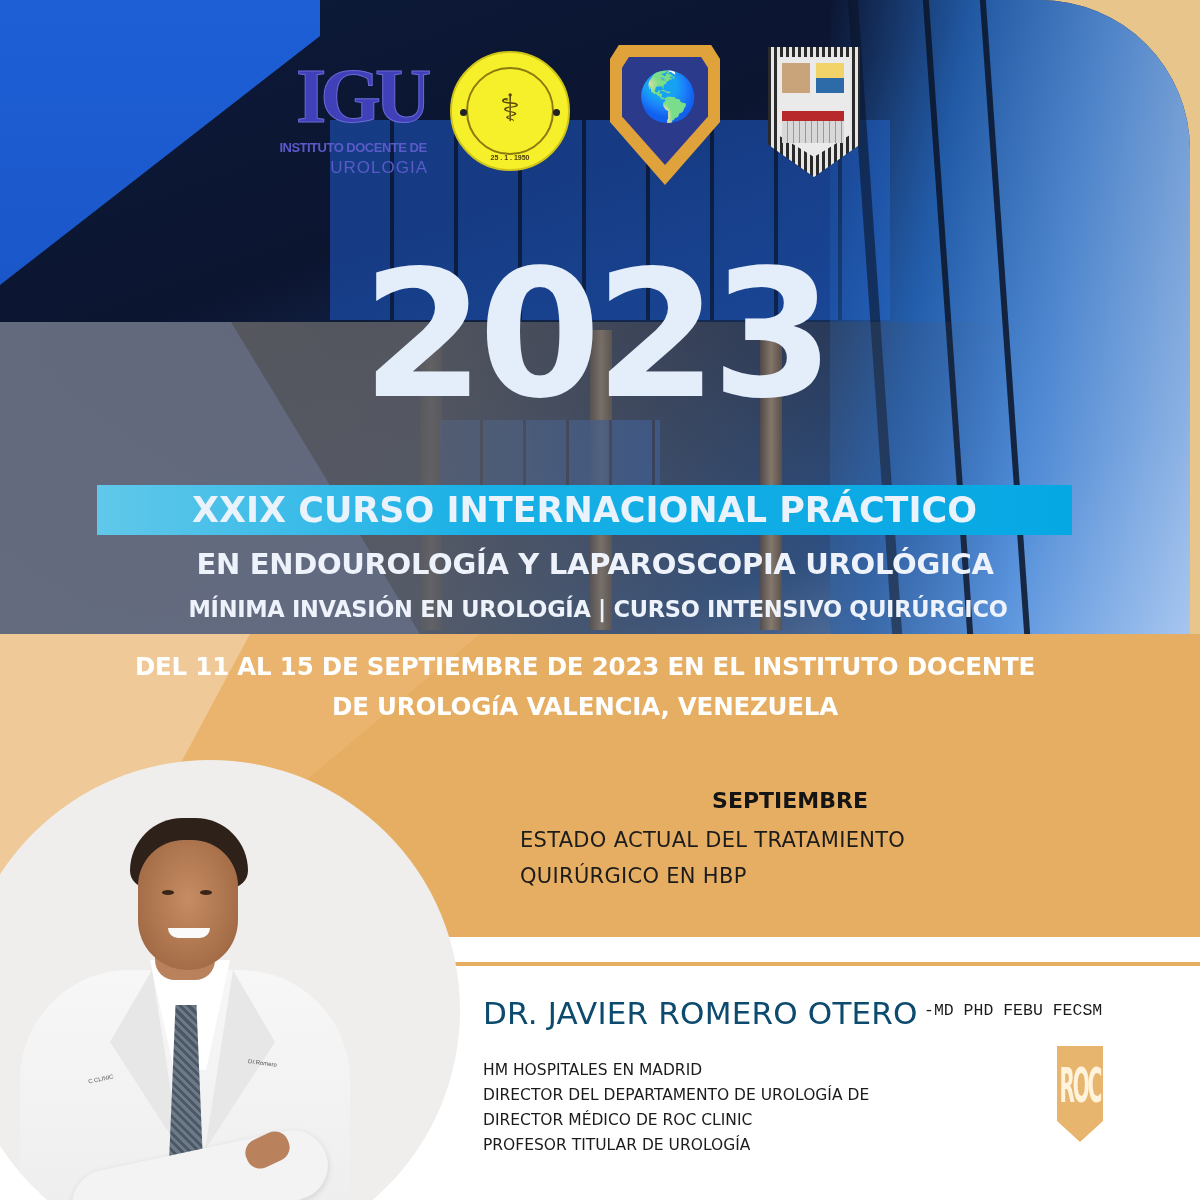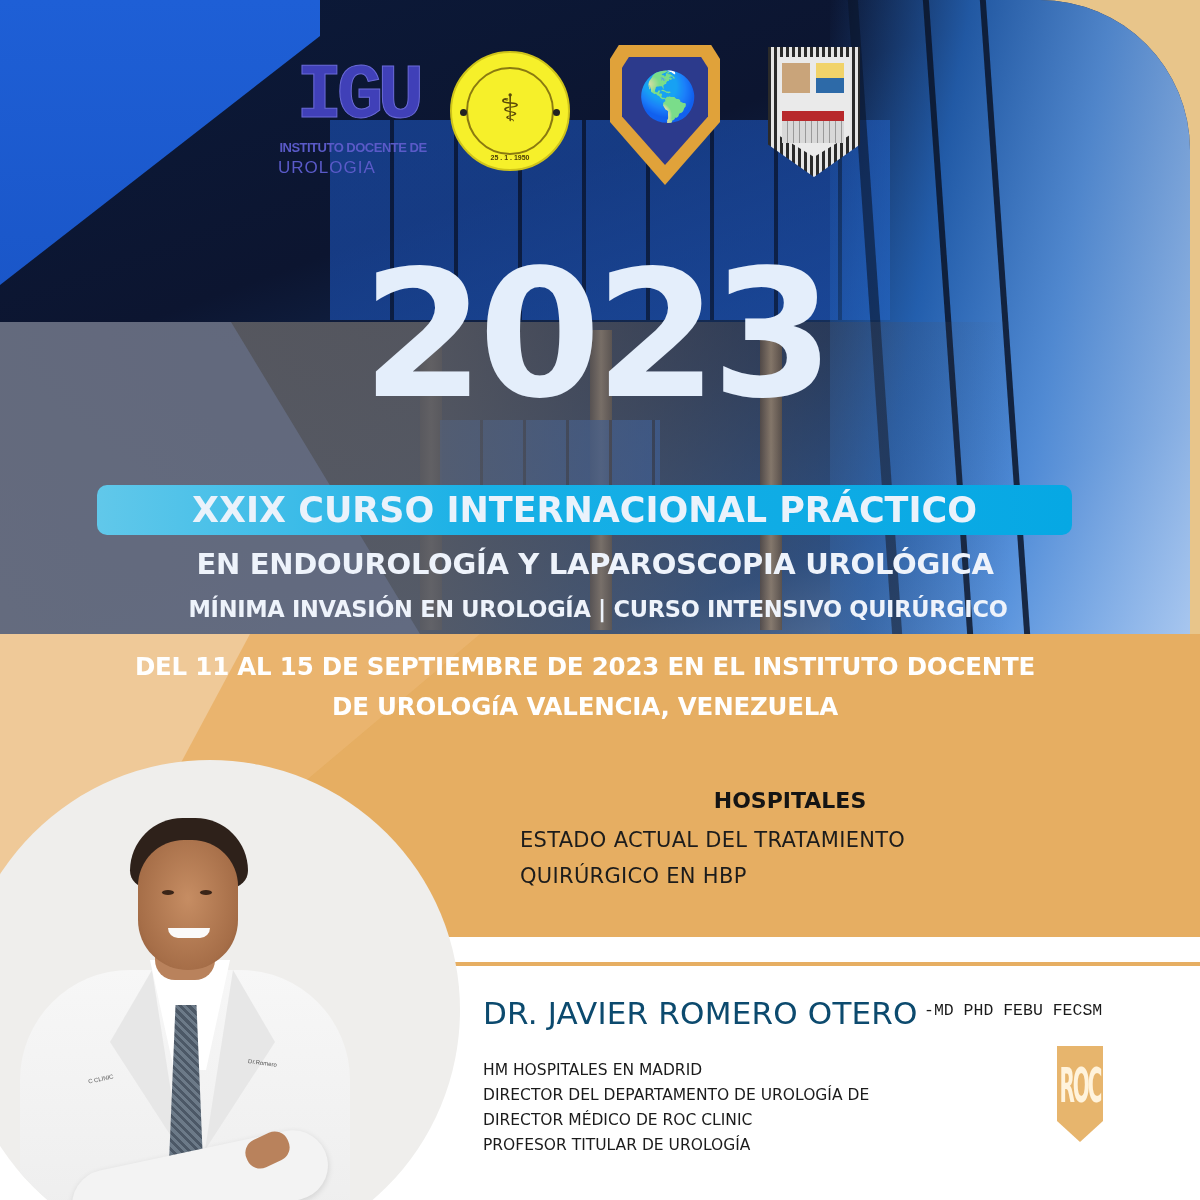--- a/index.html
+++ b/index.html
@@ -51,26 +51,26 @@
       position: absolute; left: 0; top: 322px; width: 420px; height: 312px;
       background: rgba(110,120,150,0.55);
       clip-path: polygon(0 0, 55% 0, 100% 100%, 0 100%);
     }
 
     
     .logos { position: absolute; top: 45px; left: 278px; height: 150px; }
     .logo { position: absolute; }
     .logo-igu { left: 0; top: 0; width: 150px; height: 140px; }
     .logo-igu .letters {
-      position: absolute; left: 18px; top: 12px; font-family: Liberation Mono, monospace; font-weight: bold;
+      position: absolute; left: 18px; top: 12px; font-family: Liberation Serif, serif; font-weight: bold;
       font-size: 78px; line-height: 1; color: #4040b8; letter-spacing: -6px;
       -webkit-text-stroke: 1px #6a6ad8;
     }
     .logo-igu .sub1 { position: absolute; left: 0; top: 95px; width: 150px; text-align: center; font-size: 13px; color: #5a5ac8; font-weight: bold; letter-spacing: -0.5px; }
-    .logo-igu .sub2 { position: absolute; left: 0; top: 113px; width: 150px; text-align: left; font-size: 17px; color: #5a5ac8; letter-spacing: 1px; }
+    .logo-igu .sub2 { position: absolute; left: 0; top: 113px; width: 150px; text-align: right; font-size: 17px; color: #5a5ac8; letter-spacing: 1px; }
 
     .logo-svu { left: 172px; top: 6px; width: 120px; height: 120px; border-radius: 50%; background: #f6f02a; border: 2px solid #cfc41a; }
     .logo-svu .ring { position: absolute; left: 14px; top: 14px; width: 88px; height: 88px; border-radius: 50%; border: 2px solid #8a7a10; }
     .logo-svu .emblem { position: absolute; left: 40px; top: 30px; width: 36px; height: 50px; color: #5a4a08; font-size: 38px; line-height: 50px; text-align: center; }
     .logo-svu .dot { position: absolute; top: 56px; width: 7px; height: 7px; border-radius: 50%; background: #222; }
     .logo-svu .dot.l { left: 8px; } .logo-svu .dot.r { right: 8px; }
     .logo-svu .date { position: absolute; left: 0; bottom: 8px; width: 100%; text-align: center; font-size: 7px; color: #4a3c08; font-weight: bold; }
 
     .logo-caU { left: 332px; top: 0; width: 110px; height: 140px; }
     .logo-caU .shield {
@@ -104,21 +104,20 @@
     .year {
       position: absolute; left: 0; top: 248px; width: 1190px; text-align: center;
       font-family: "DejaVu Sans", sans-serif; font-weight: bold; font-size: 176px; line-height: 1;
       color: #e4eefb; letter-spacing: -6px;
     }
 
     
     .headline-band {
       position: absolute; left: 97px; top: 485px; width: 975px; height: 50px;
       background: linear-gradient(90deg, #61c8ea 0%, #18b0e6 40%, #06a8e4 100%);
-      border-radius: 10px;
     }
     .headline-band span {
       display: block; width: 100%; text-align: center; line-height: 50px;
       font-family: "DejaVu Sans", sans-serif; font-weight: bold; font-size: 35px; color: #eaf2fb; letter-spacing: 0px;
     }
     .sub-1 {
       position: absolute; left: 0; top: 547px; width: 1190px; text-align: center;
       font-family: "DejaVu Sans", sans-serif; font-weight: bold; font-size: 29px; color: #eef3fb; letter-spacing: -0.3px;
     }
     .sub-2 {
@@ -279,21 +278,21 @@
   <div class="orange-block">
     <div class="mid-wedge"></div>
     <div class="light-wedge"></div>
   </div>
 
   <div class="dates">
     <div>DEL 11 AL 15 DE SEPTIEMBRE DE 2023 EN EL INSTITUTO DOCENTE</div>
     <div>DE UROLOGíA VALENCIA, VENEZUELA</div>
   </div>
 
-  <div class="conf-label">HOSPITALES</div>
+  <div class="conf-label">SEPTIEMBRE</div>
   <div class="conf-title">
     <div>ESTADO ACTUAL DEL TRATAMIENTO</div>
     <div>QUIRÚRGICO EN HBP</div>
   </div>
 
   <div class="thin-line"></div>
 
   <div class="portrait">
     <div class="coat"></div>
     <div class="lapel-l"></div>

